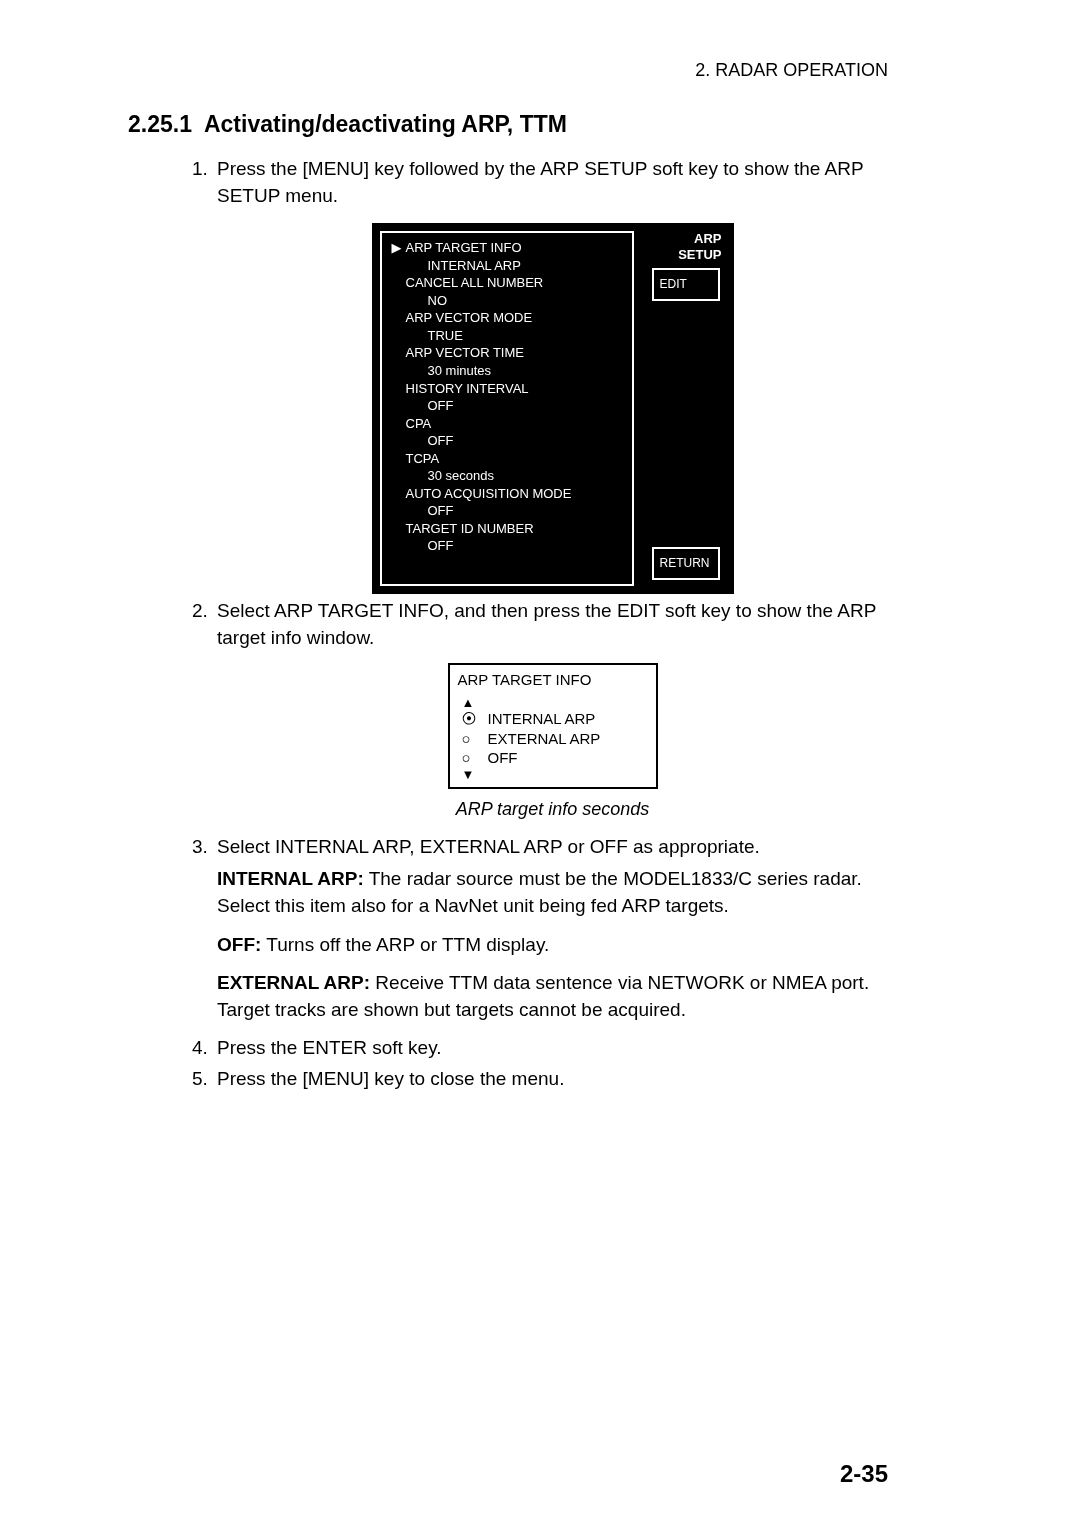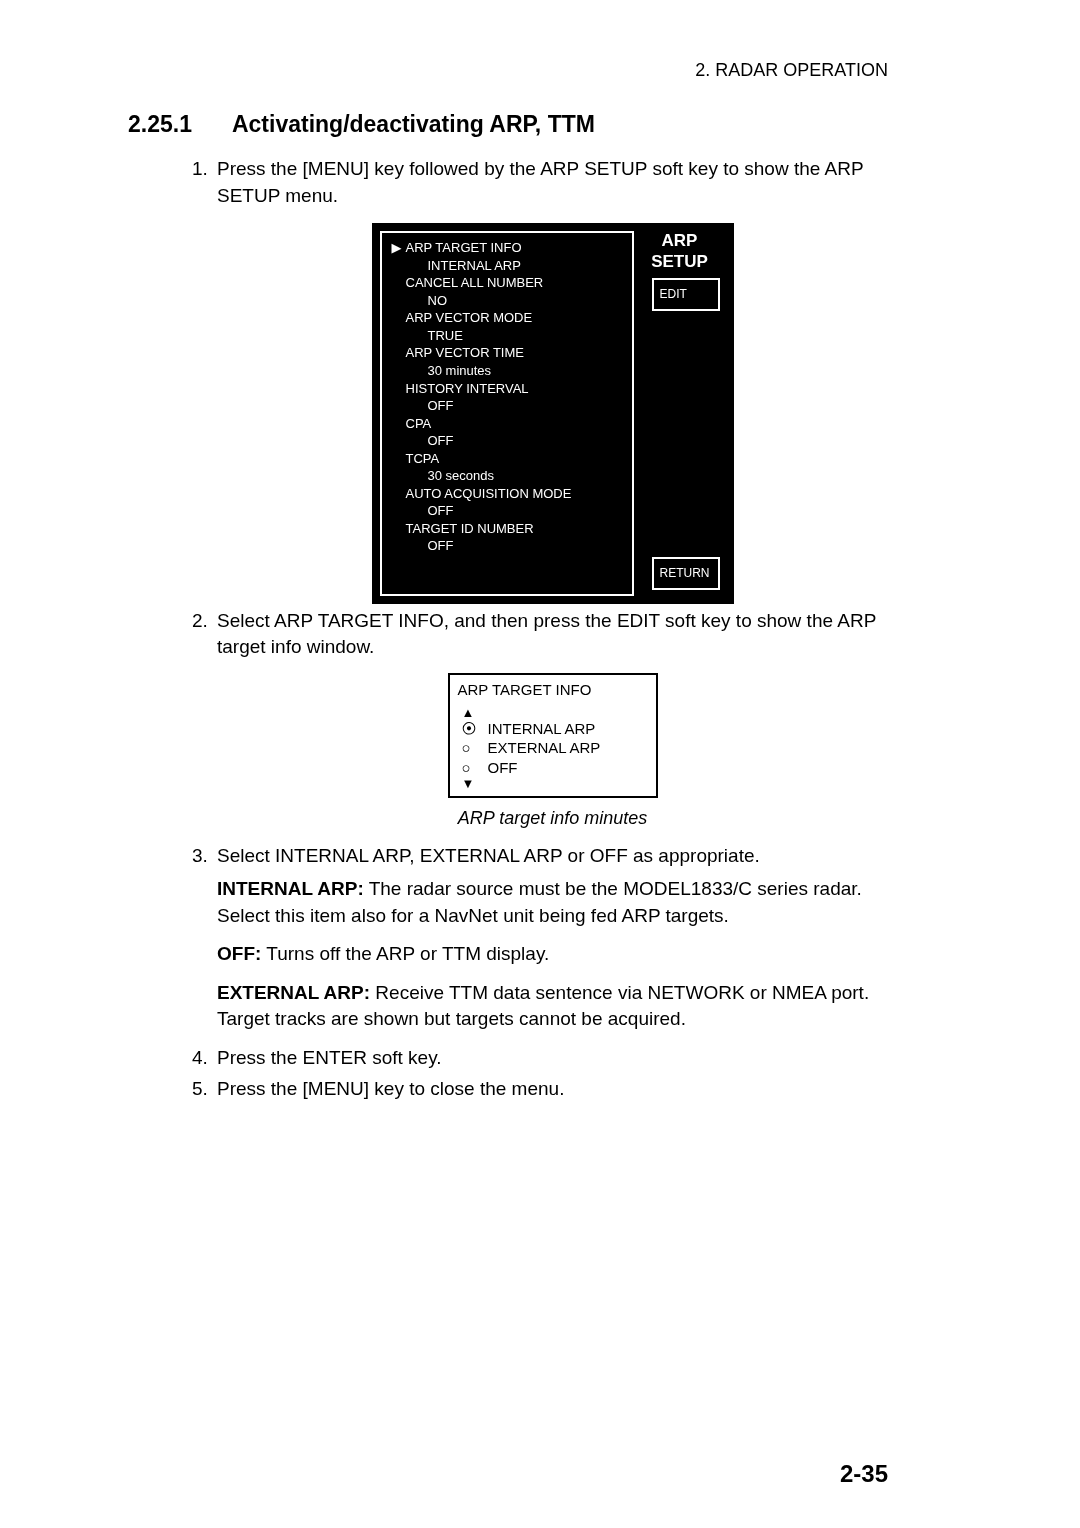--- a/index.html
+++ b/index.html
@@ -21,21 +21,21 @@
       font-size: 18px;
       margin-bottom: 30px;
     }
     .section-heading {
       font-size: 23px;
       font-weight: bold;
       margin-bottom: 18px;
     }
     .section-number {
       display: inline-block;
-      margin-right: 40px;
+      margin-right: 12px;
     }
     .ordered-list {
       list-style: decimal;
       padding-left: 85px;
       margin: 0;
     }
     .ordered-list li {
       font-size: 19px;
       line-height: 1.4;
       margin-bottom: 4px;
@@ -69,23 +69,23 @@
       line-height: 1.35;
     }
     .arp-menu-right {
       width: 92px;
       color: #fff;
       font-size: 13px;
       position: relative;
     }
     .right-title {
       font-weight: bold;
-      text-align: center;
+      text-align: right;
       padding: 0 4px 6px 4px;
-      font-size: 17px;
+      font-size: 13px;
       line-height: 1.2;
     }
     .right-btn {
       border: 2px solid #fff;
       padding: 6px 6px;
       text-align: left;
       margin: 0 6px 6px 18px;
       font-size: 12px;
     }
     .right-spacer {
@@ -247,21 +247,21 @@
             <div class="arp-info-row">
                 <span class="arp-info-mark">○</span>
                 <span>OFF</span>
               </div>
             <div class="arp-info-row">
                 <span class="arp-info-mark tri">▼</span>
               </div>
           </div>
         </div>
       </div>
-      <div class="caption">ARP target info minutes</div>
+      <div class="caption">ARP target info seconds</div>
     </li>
 
     <li>
       <span>Select INTERNAL ARP, EXTERNAL ARP or OFF as appropriate.</span>
       <div class="li-body defs">
         <p><b>INTERNAL ARP:</b><span> The radar source must be the MODEL1833/C series radar. Select this item also for a NavNet unit being fed ARP targets.</span></p>
         <p><b>OFF:</b><span> Turns off the ARP or TTM display.</span></p>
         <p><b>EXTERNAL ARP:</b><span> Receive TTM data sentence via NETWORK or NMEA port. Target tracks are shown but targets cannot be acquired.</span></p>
       </div>
     </li>

